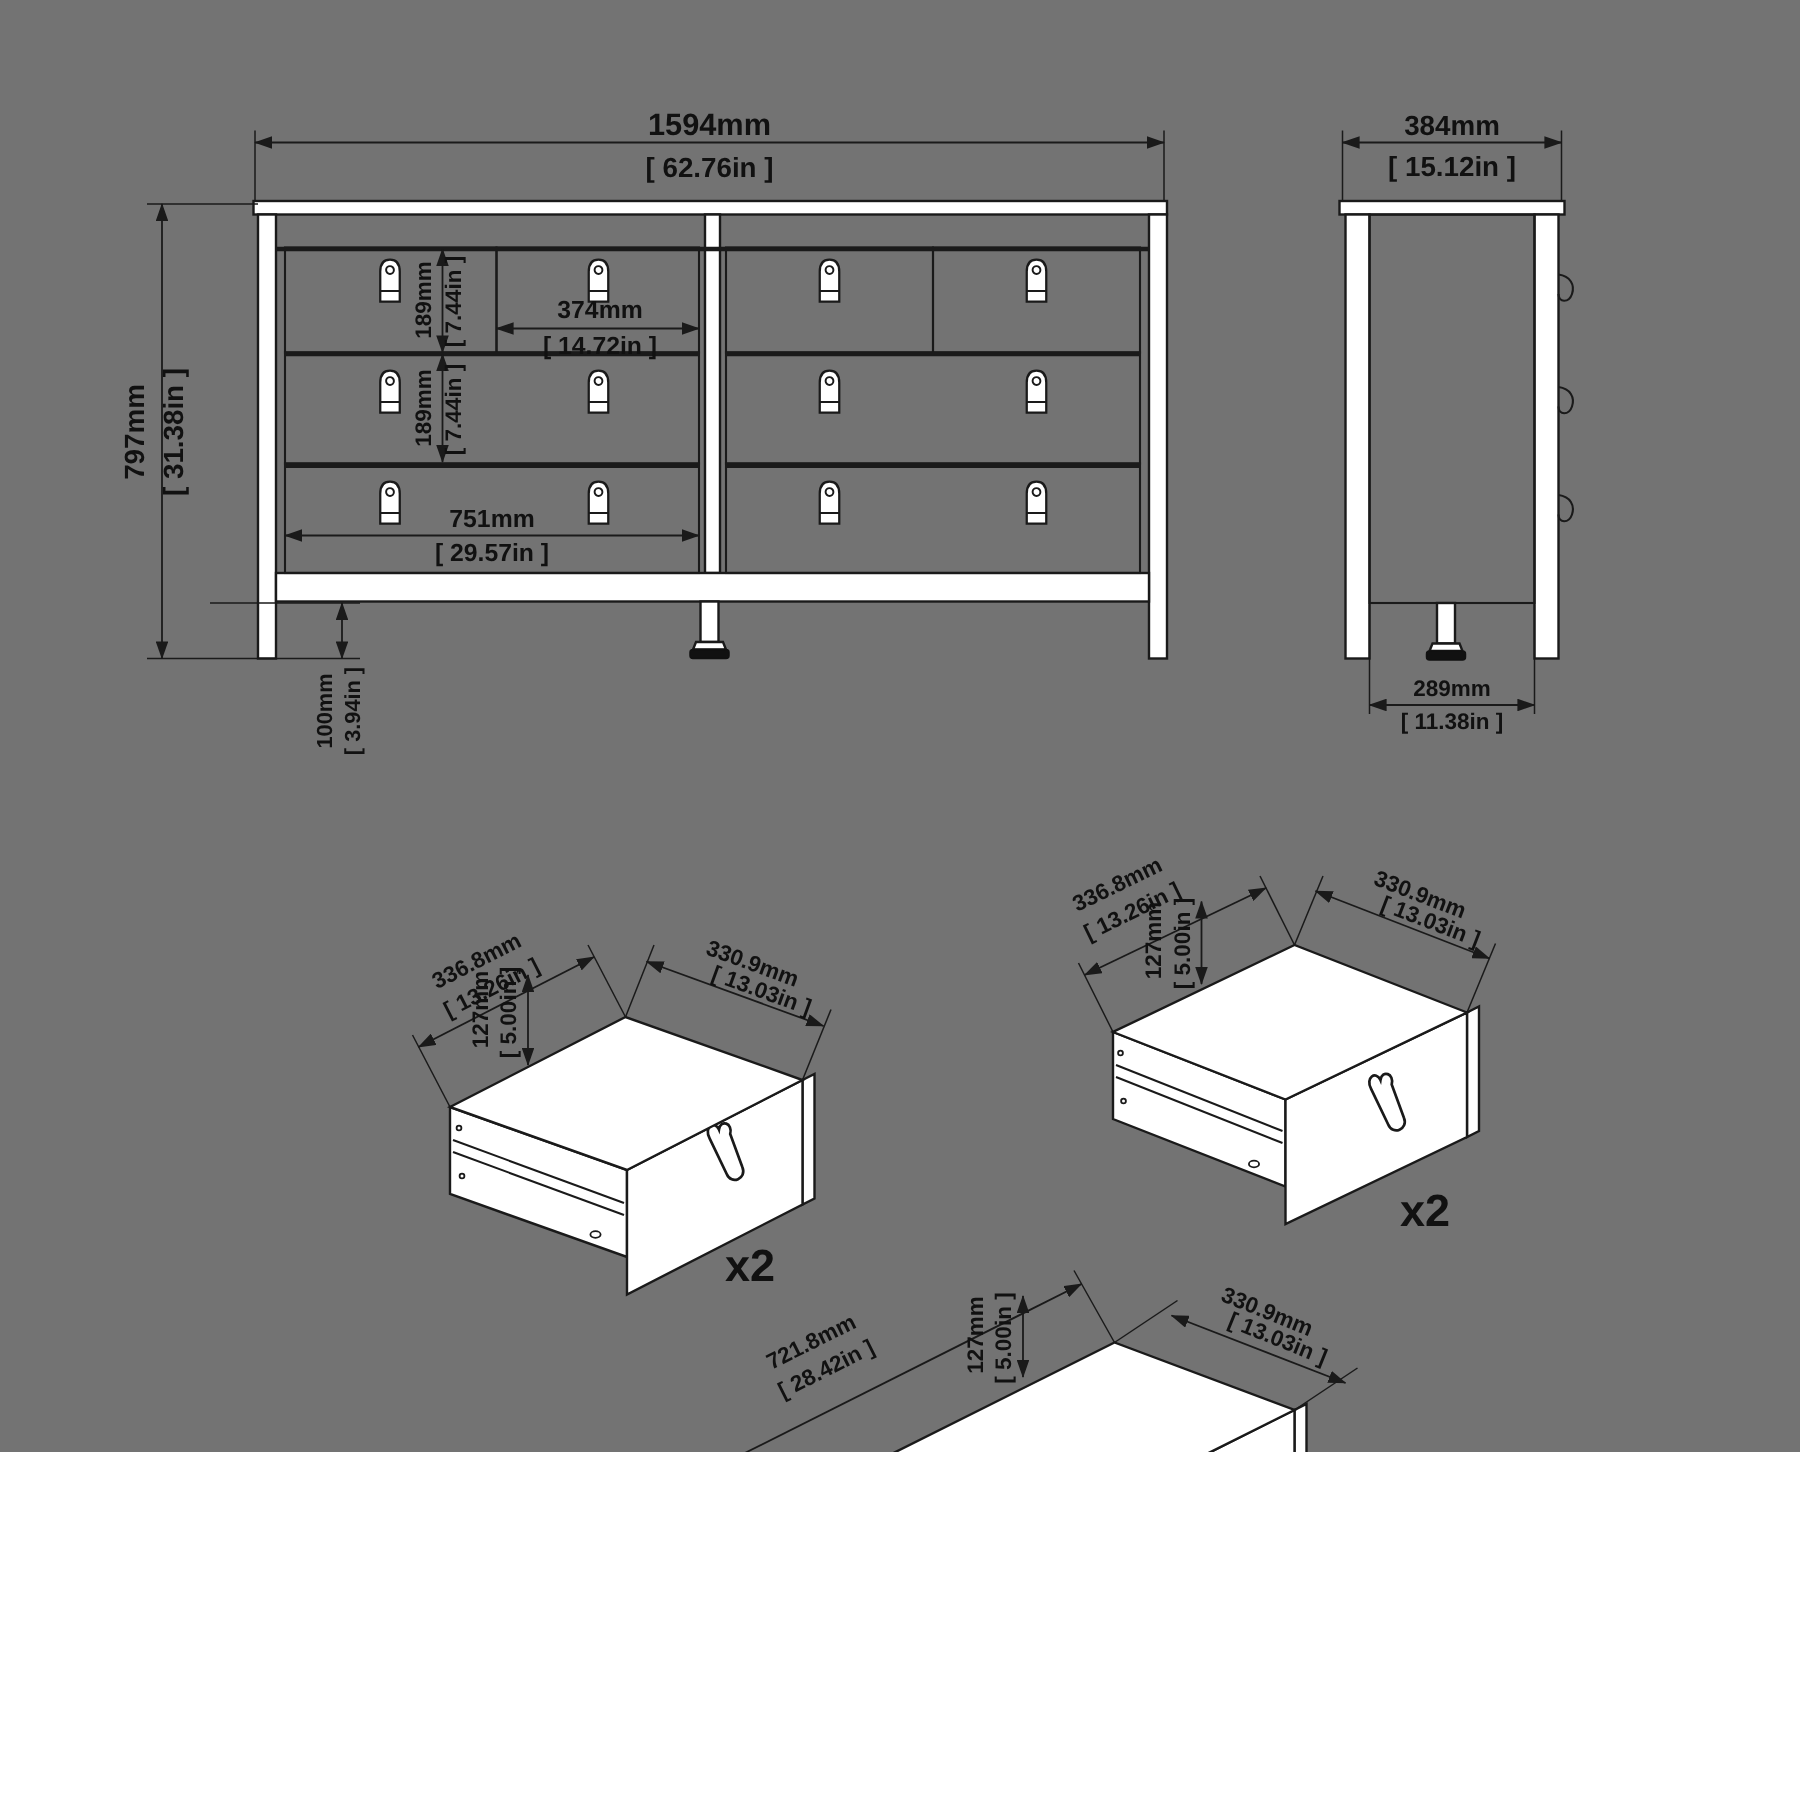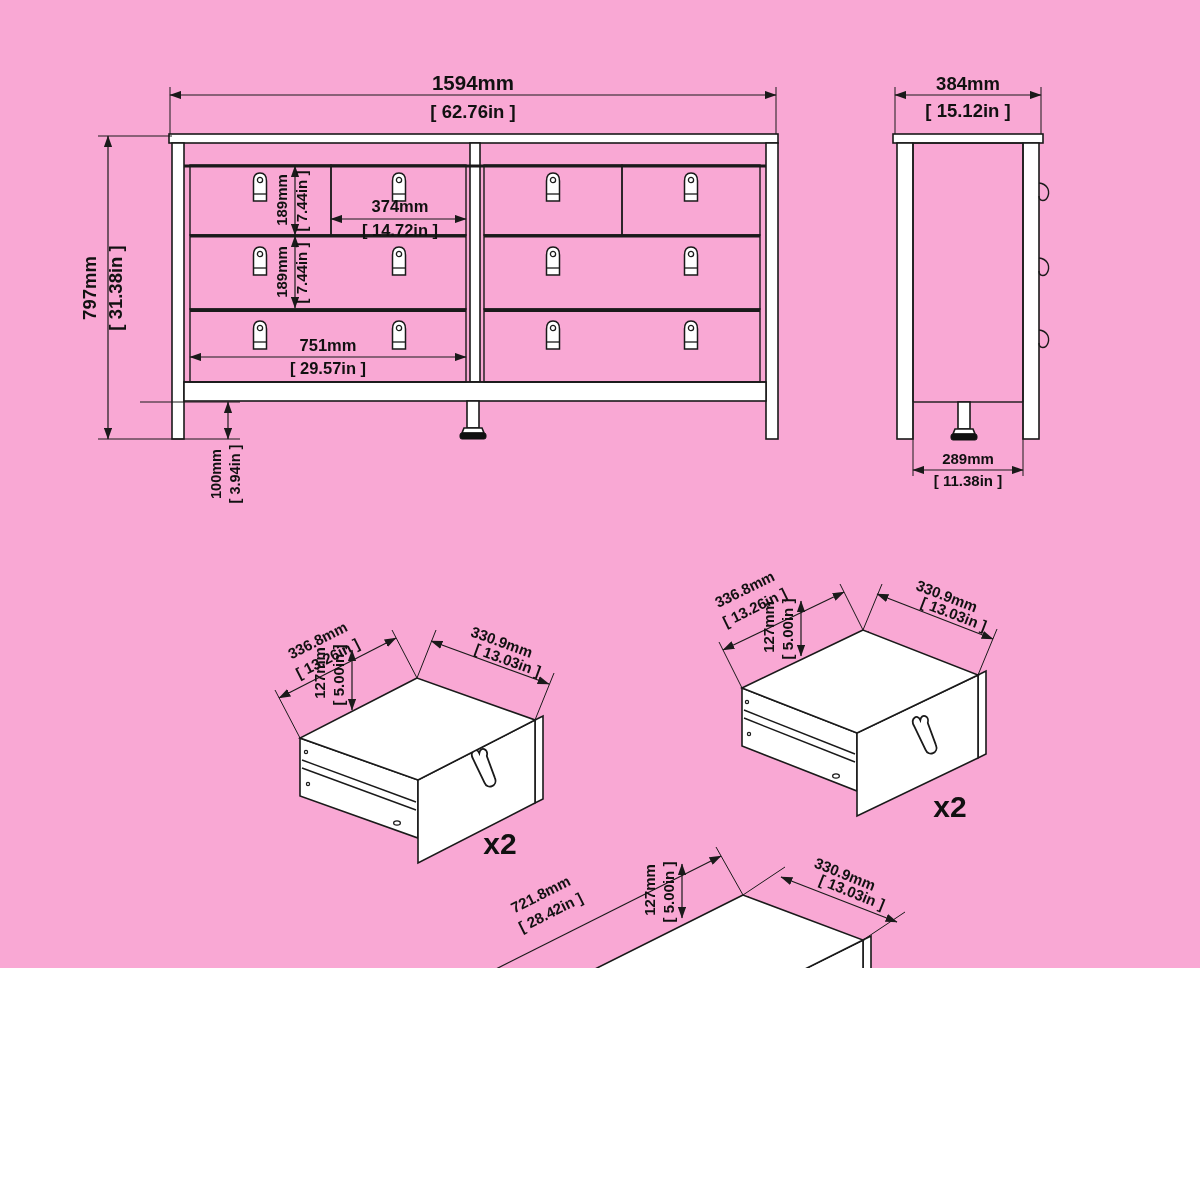--- a/index.html
+++ b/index.html
@@ -1,16 +1,16 @@
 <!DOCTYPE html>
 <html><head>
 <meta charset="utf-8">
 <style>
   html,body{margin:0;padding:0;background:#ffffff;}
-  .canvas{position:relative;width:1200px;height:968px;background:#f9a8d4;overflow:hidden;}
+  .canvas{position:relative;width:1200px;height:968px;background:#737373;overflow:hidden;}
   svg{position:absolute;left:0;top:0;}
   svg text{font-family:"Liberation Sans","DejaVu Sans",sans-serif;font-weight:bold;fill:#111;}
   .dim-xl{font-size:20.5px;}
   .dim-l{font-size:18.5px;}
   .dim-m{font-size:16.5px;}
   .dim-s{font-size:15px;}
   .dim-xs{font-size:14.5px;}
   .qty{font-size:30px;}
   .qty-lg{font-size:36px;}
   .ln{stroke:#1a1a1a;stroke-width:1.4;fill:none;}

